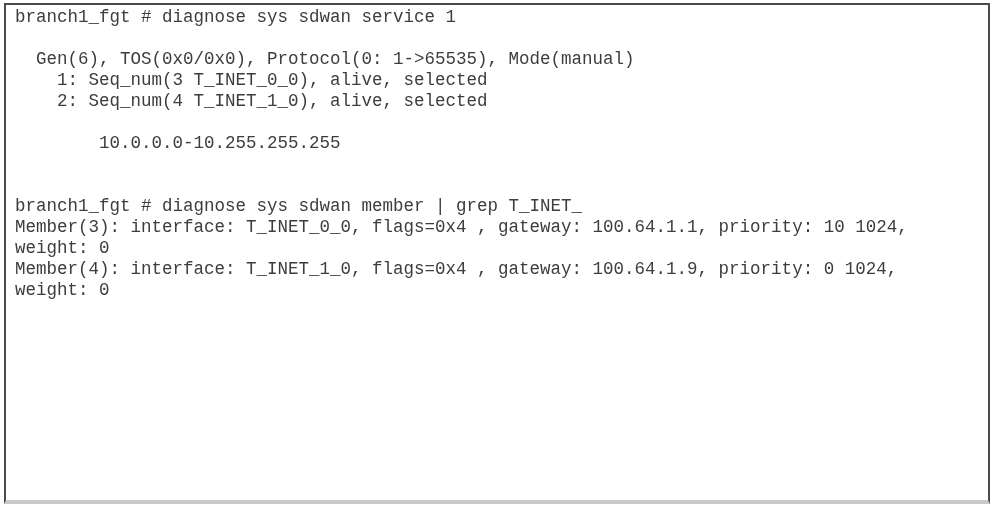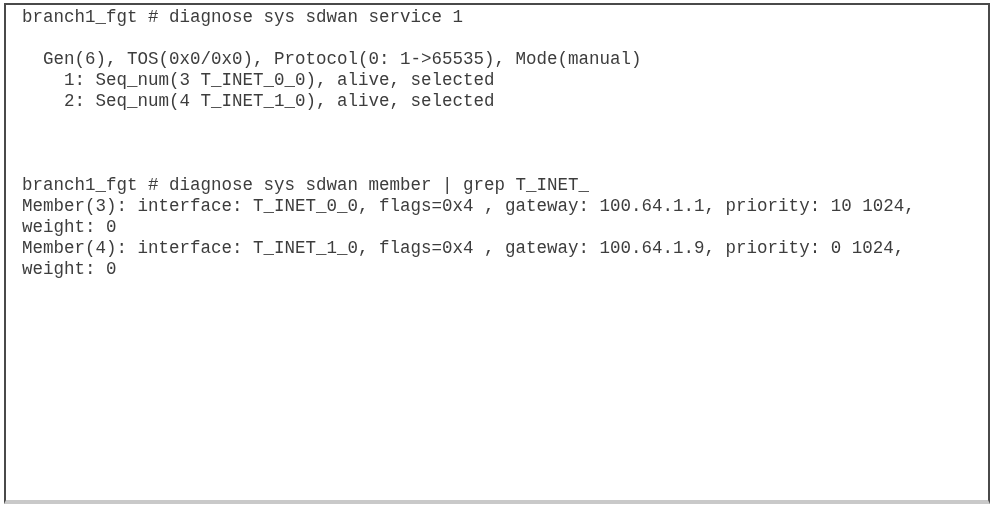--- a/index.html
+++ b/index.html
@@ -16,21 +16,21 @@
     font-family:"Liberation Mono","DejaVu Sans Mono",monospace;
   }
   .frame{
     position:absolute;
     left:4px;top:3px;
     box-sizing:border-box;
     width:986px;height:501px;
     background:var(--bg);
     border:2px solid var(--frame-border);
     border-bottom:4px solid var(--frame-border-bottom);
-    padding:2px 6px 0 16px;
+    padding:2px 6px 0 9px;
     overflow:hidden;
   }
   .line{
     font-family:"Liberation Mono","DejaVu Sans Mono",monospace;
     font-size:17.5px;
     line-height:21px;
     min-height:21px;
     white-space:pre;
     color:var(--text);
     letter-spacing:0;
@@ -40,20 +40,21 @@
 <body>
 
 <div class="frame">
 
 <div class="line">branch1_fgt # diagnose sys sdwan service 1</div>
     <div class="line"></div>
     <div class="line">  Gen(6), TOS(0x0/0x0), Protocol(0: 1-&gt;65535), Mode(manual)</div>
     <div class="line">    1: Seq_num(3 T_INET_0_0), alive, selected</div>
     <div class="line">    2: Seq_num(4 T_INET_1_0), alive, selected</div>
     <div class="line"></div>
+    <div class="line">        10.0.0.0-10.255.255.255</div>
     <div class="line"></div>
     <div class="line"></div>
     <div class="line">branch1_fgt # diagnose sys sdwan member | grep T_INET_</div>
     <div class="line">Member(3): interface: T_INET_0_0, flags=0x4 , gateway: 100.64.1.1, priority: 10 1024,</div>
     <div class="line">weight: 0</div>
     <div class="line">Member(4): interface: T_INET_1_0, flags=0x4 , gateway: 100.64.1.9, priority: 0 1024,</div>
     <div class="line">weight: 0</div>
     <div class="line"></div>
   </div>
 

